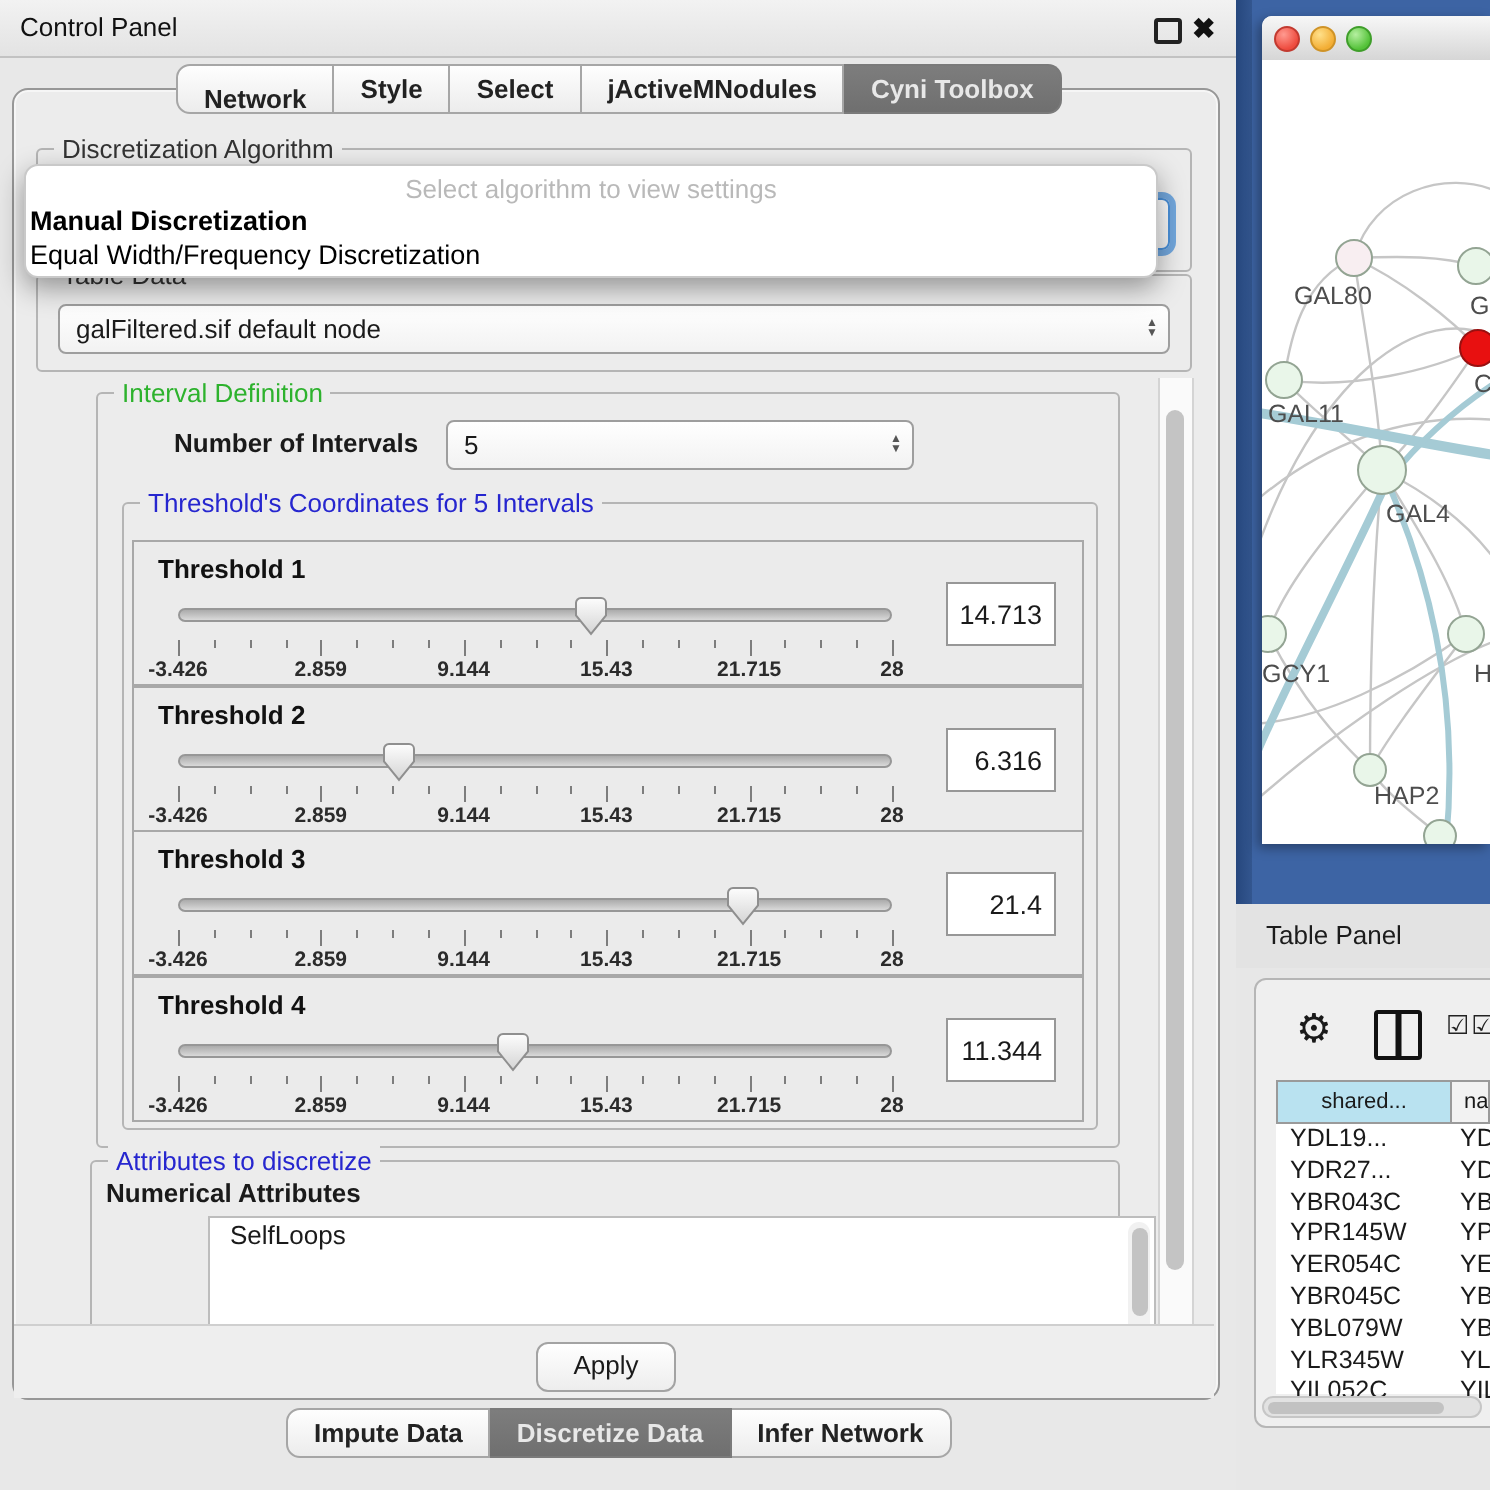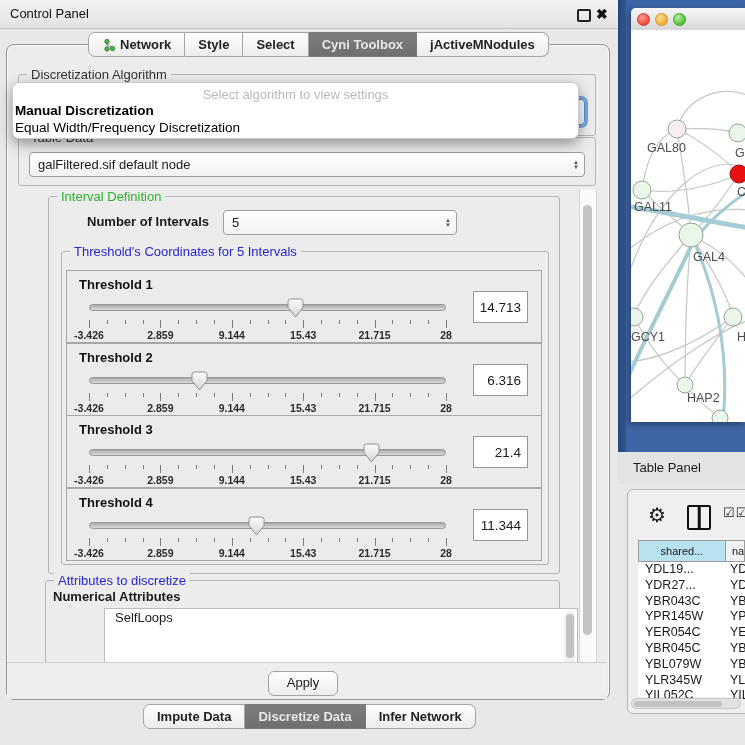--- a/index.html
+++ b/index.html
@@ -14,21 +14,21 @@
   .float-ico{left:577px;top:9px;width:10px;height:9px;border:2px solid #222;border-radius:2px;}
   .close-ico{left:596px;top:0;line-height:28px;font-size:14px;font-weight:bold;color:#111;}
 
   .content-panel{left:6px;top:44px;width:602px;height:654px;background:#ececec;
                  border:1px solid #979797;border-radius:8px;box-shadow:inset 0 0 0 1px #f6f6f6;}
 
   .tabgroup{display:flex;z-index:20;}
   .tab{background:linear-gradient(#fefefe,#ececec);border:1px solid #a6a6a6;border-left:none;
        padding:0 13px;height:23px;line-height:23px;font-size:13px;font-weight:600;color:#222;
        display:flex;align-items:center;gap:5px;white-space:nowrap;}
-  .tab:first-child{border-left:1px solid #a6a6a6;border-radius:7px 0 0 7px;}
+  .tab:first-child{border-left:1px solid #a6a6a6;border-radius:7px 0 0 7px;flex-direction:column;}
   .tab:last-child{border-radius:0 7px 7px 0;}
   .tab.sel{background:linear-gradient(#7d7d7d,#6f6f6f);color:#e8e8e8;border-color:#7a7a7a;}
   .top-tabs{left:88px;top:32px;}
   .bottom-tabs{left:143px;top:704px;}
 
   .group{border:1px solid #b5b5b5;border-radius:3px;}
   .group-title{position:absolute;top:-8px;left:8px;background:#ececec;padding:0 4px;font-size:13px;}
   .t-dark{color:#333;} .t-green{color:#2db22d;} .t-blue{color:#2626cf;}
 
   .combo{background:linear-gradient(#ffffff,#f2f2f2);border:1px solid #9e9e9e;border-radius:4px;
@@ -131,25 +131,25 @@
           <circle cx="10.5" cy="10.5" r="2.2" fill="#4caf50" stroke="#2e7d32" stroke-width="0.8"></circle>
         </svg>
         <span>Network</span>
       </div>
       <div class="tab">
         <span>Style</span>
       </div>
       <div class="tab">
         <span>Select</span>
       </div>
+      <div class="tab">
+        <span>jActiveMNodules</span>
+      </div>
       <div class="tab sel">
         <span>Cyni Toolbox</span>
-      </div>
-      <div class="tab">
-        <span>jActiveMNodules</span>
       </div>
     </div>
 
   <div class="abs group" style="left:18px;top:74px;width:576px;height:60px;">
     <span class="group-title t-dark">Discretization Algorithm</span>
     <div class="combo focused" style="position:absolute;left:10px;top:24px;width:556px;height:26px;box-sizing:border-box;">
       <span class="stepper">▲<br>▼</span>
     </div>
   </div>
 

